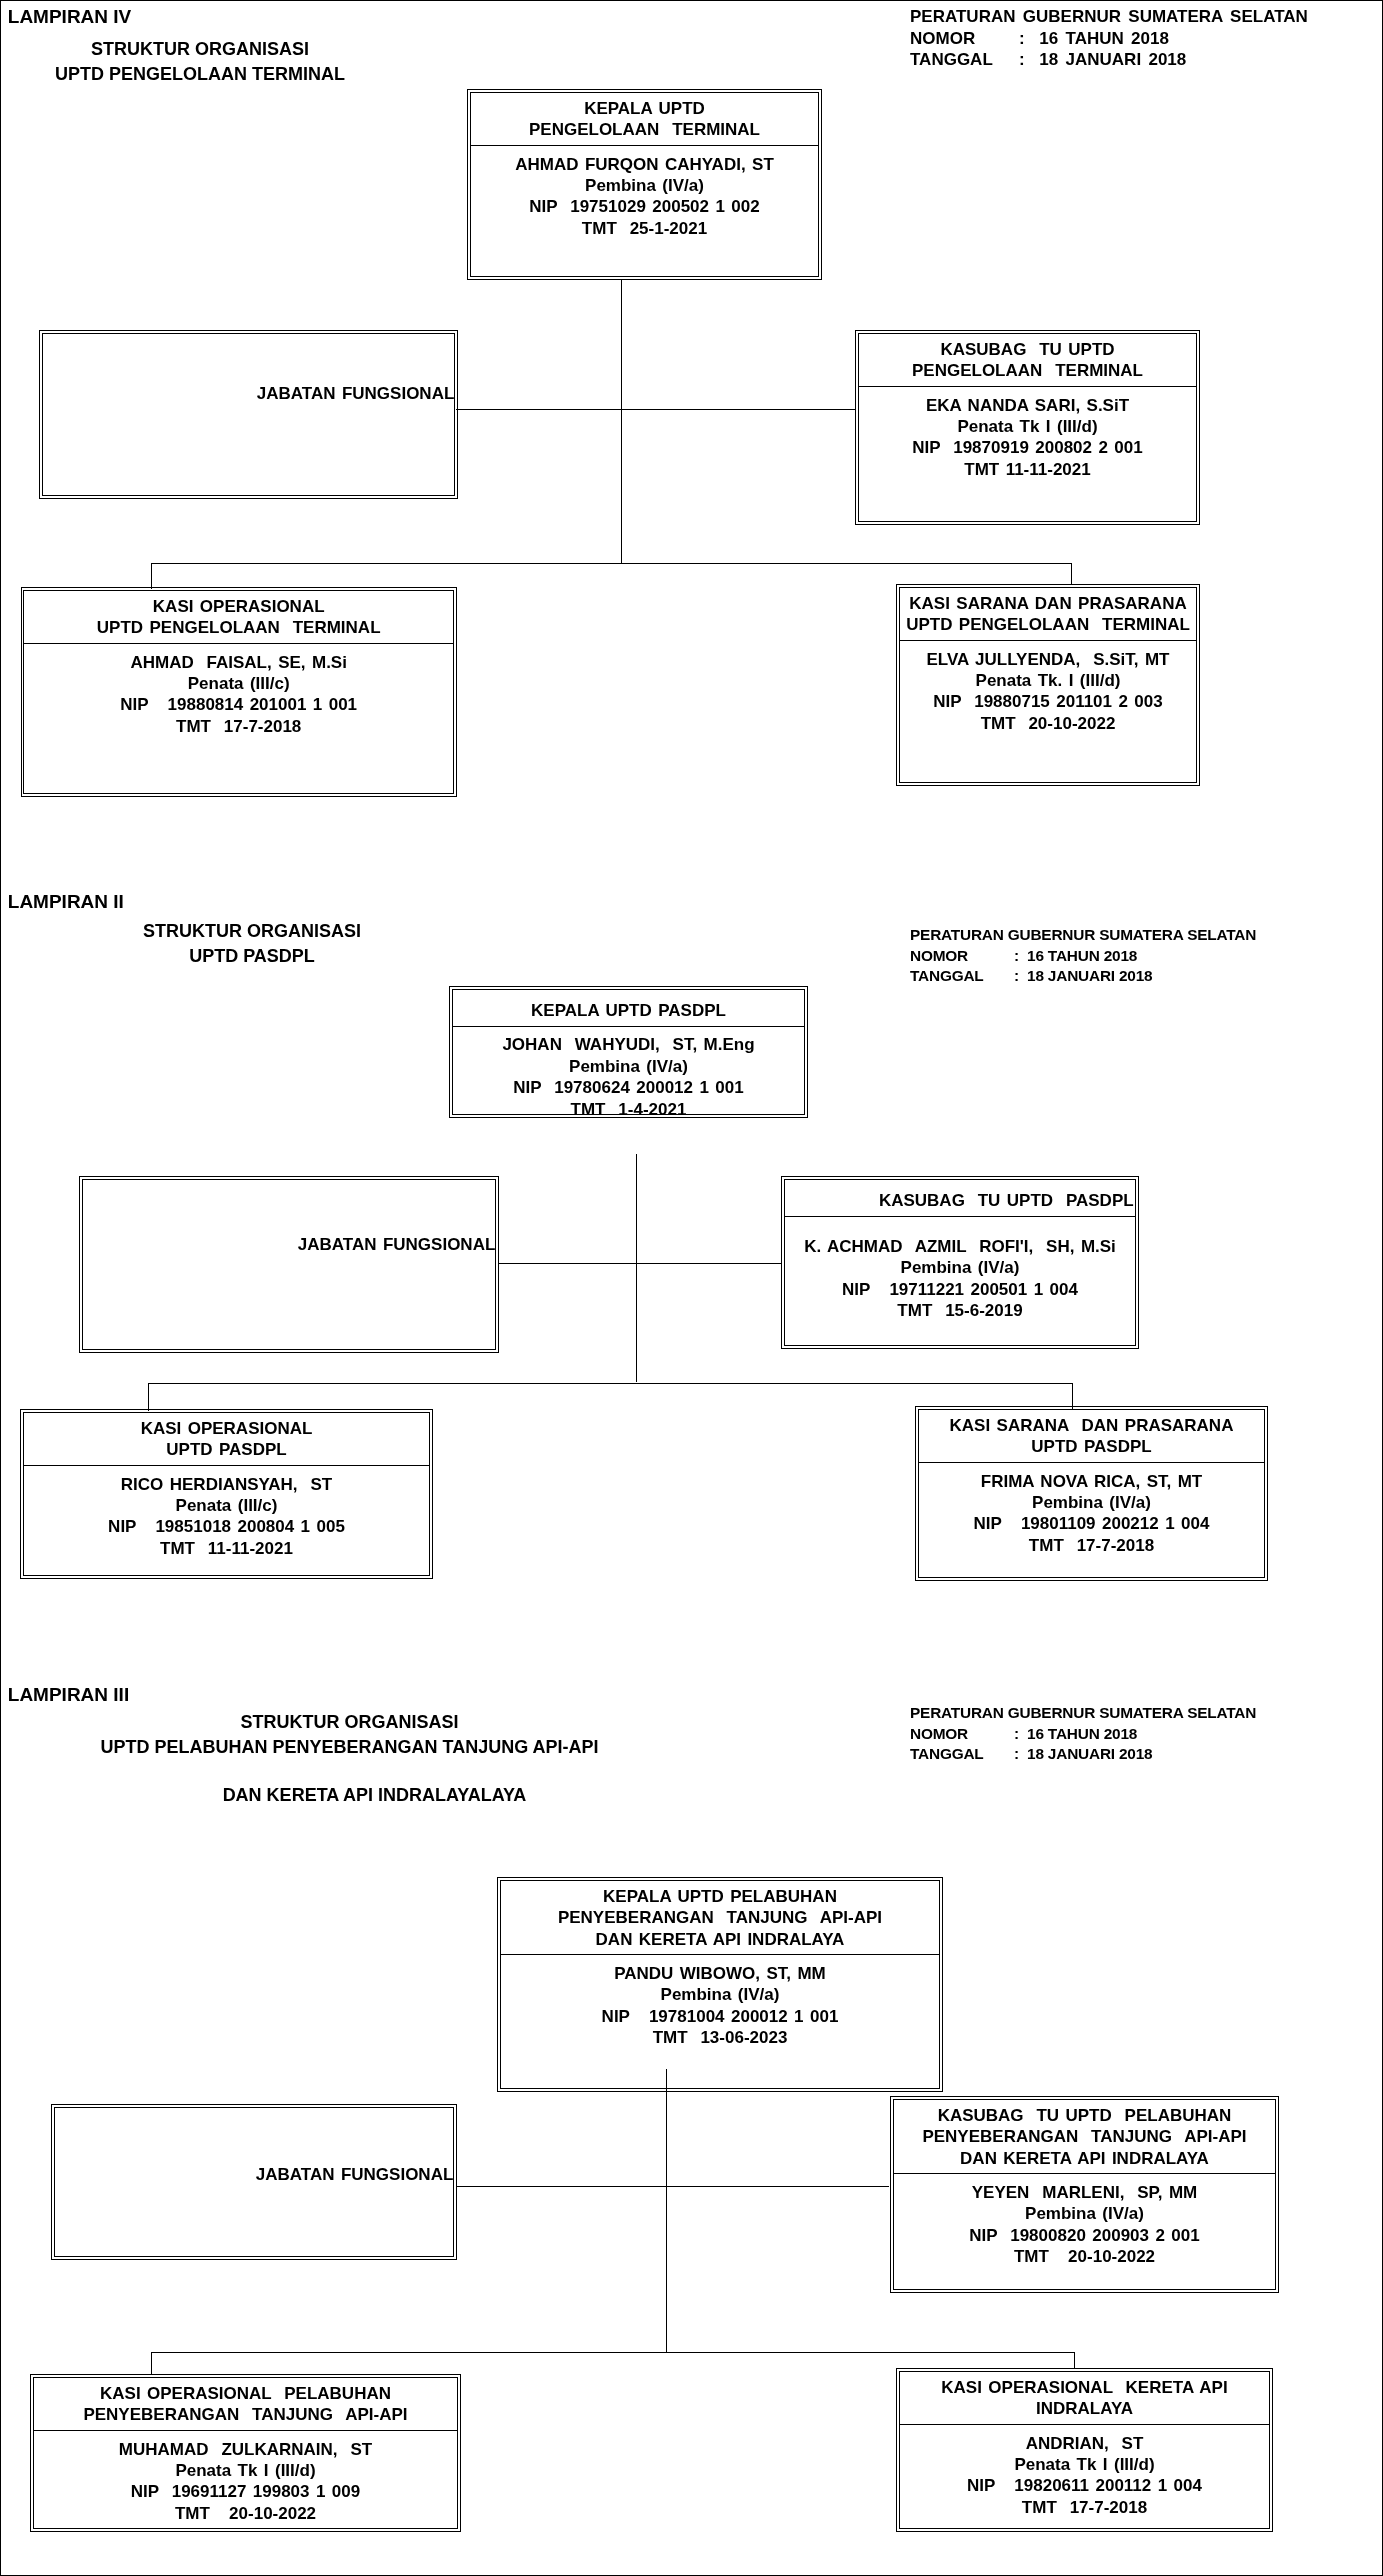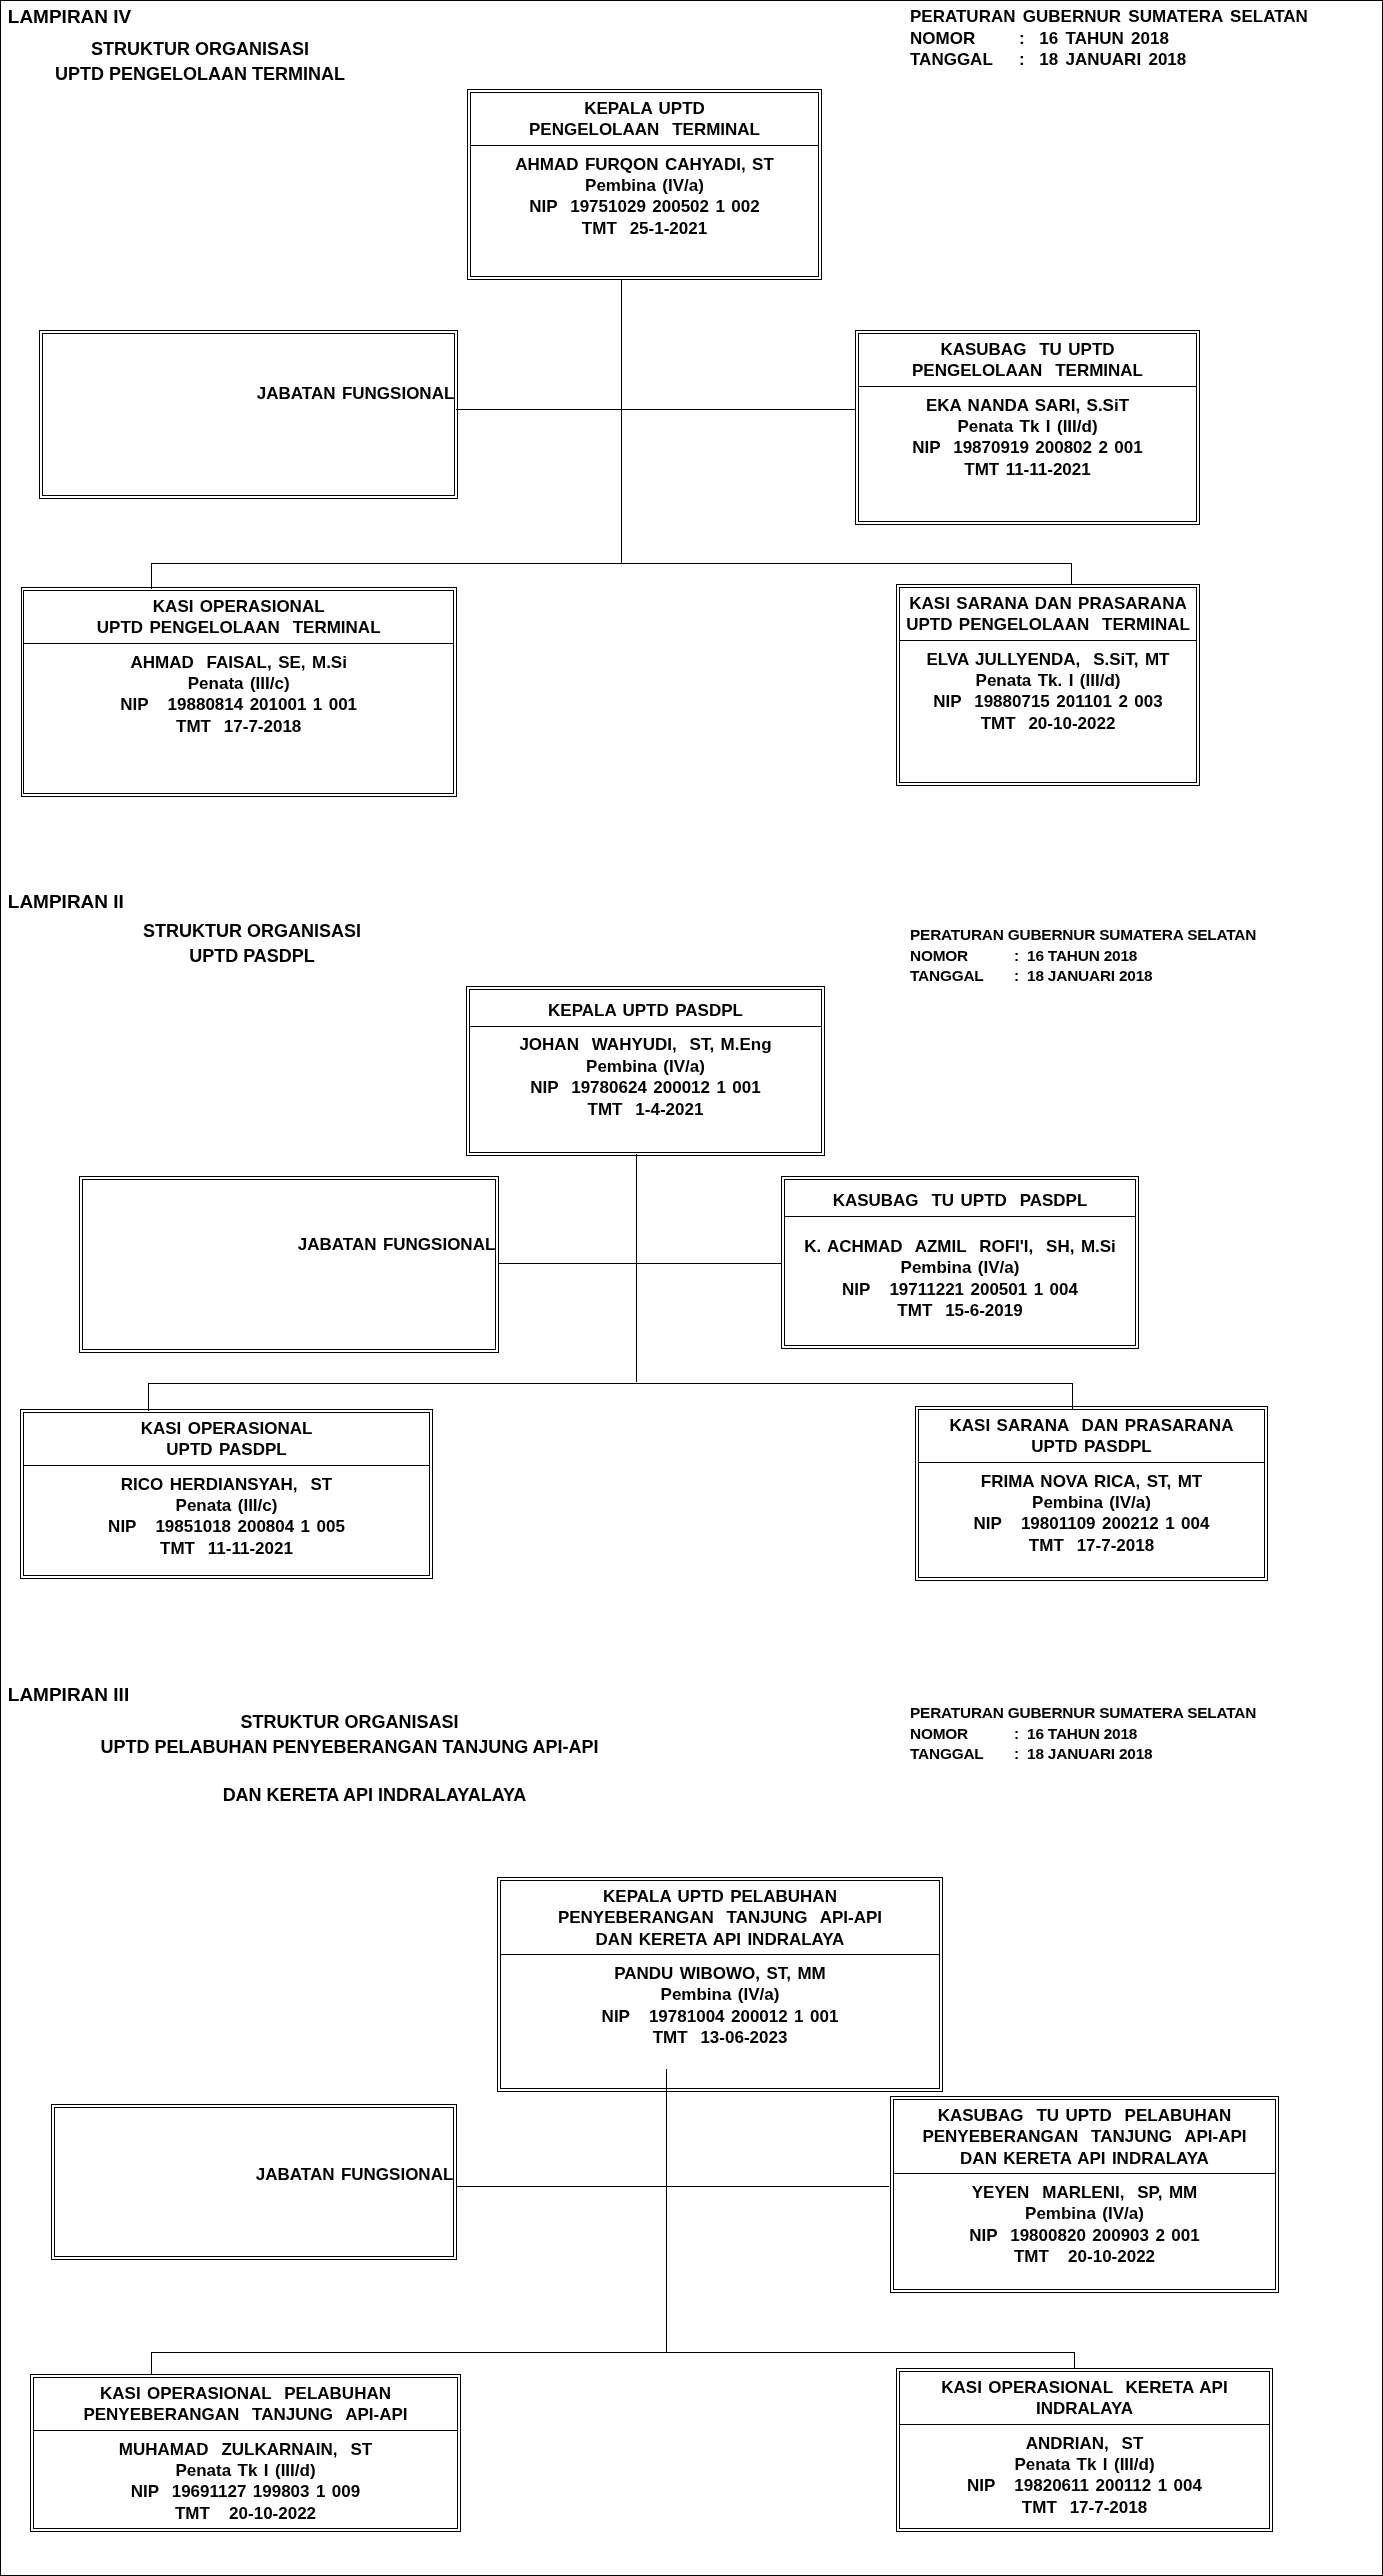--- a/index.html
+++ b/index.html
@@ -128,21 +128,21 @@
   <div class="heading" style="left:0;width:502px;top:918px;">
     <div>STRUKTUR ORGANISASI</div>
     <div>UPTD PASDPL</div>
   </div>
   <div class="decree small" style="left:909px;top:924px;">
     <div class="drow">PERATURAN GUBERNUR SUMATERA SELATAN</div>
     <div class="drow"><span class="dl">NOMOR</span><span>:  16 TAHUN 2018</span></div>
     <div class="drow"><span class="dl">TANGGAL</span><span>:  18 JANUARI 2018</span></div>
   </div>
 
-  <div class="box" style="left:465px;top:985px;width:359px;height:170px;">
+  <div class="box" style="left:448px;top:985px;width:359px;height:132px;">
     <div class="inner">
       <div class="hd" style="padding-top:10.3px;">
         <div>KEPALA UPTD PASDPL</div>
       </div>
       <div class="bd">
         <div>JOHAN  WAHYUDI,  ST, M.Eng</div>
         <div>Pembina (IV/a)</div>
         <div>NIP  19780624 200012 1 001</div>
         <div>TMT  1-4-2021</div>
       </div>
@@ -150,21 +150,21 @@
   </div>
 
   <div class="box" style="left:78px;top:1175px;width:420px;height:177px;">
     <div class="inner">
       <div class="jf" style="padding-top:54px;">JABATAN FUNGSIONAL</div>
     </div>
   </div>
 
   <div class="box" style="left:780px;top:1175px;width:358px;height:173px;">
     <div class="inner">
-      <div class="hd" style="padding-top:10.3px;">
+      <div class="hd" style="padding-top:10.3px;text-align:right;">
         <div>KASUBAG  TU UPTD  PASDPL</div>
       </div>
       <div class="bd" style="padding-top:19px;">
         <div>K. ACHMAD  AZMIL  ROFI'I,  SH, M.Si</div>
         <div>Pembina (IV/a)</div>
         <div>NIP   19711221 200501 1 004</div>
         <div>TMT  15-6-2019</div>
       </div>
     </div>
   </div>

